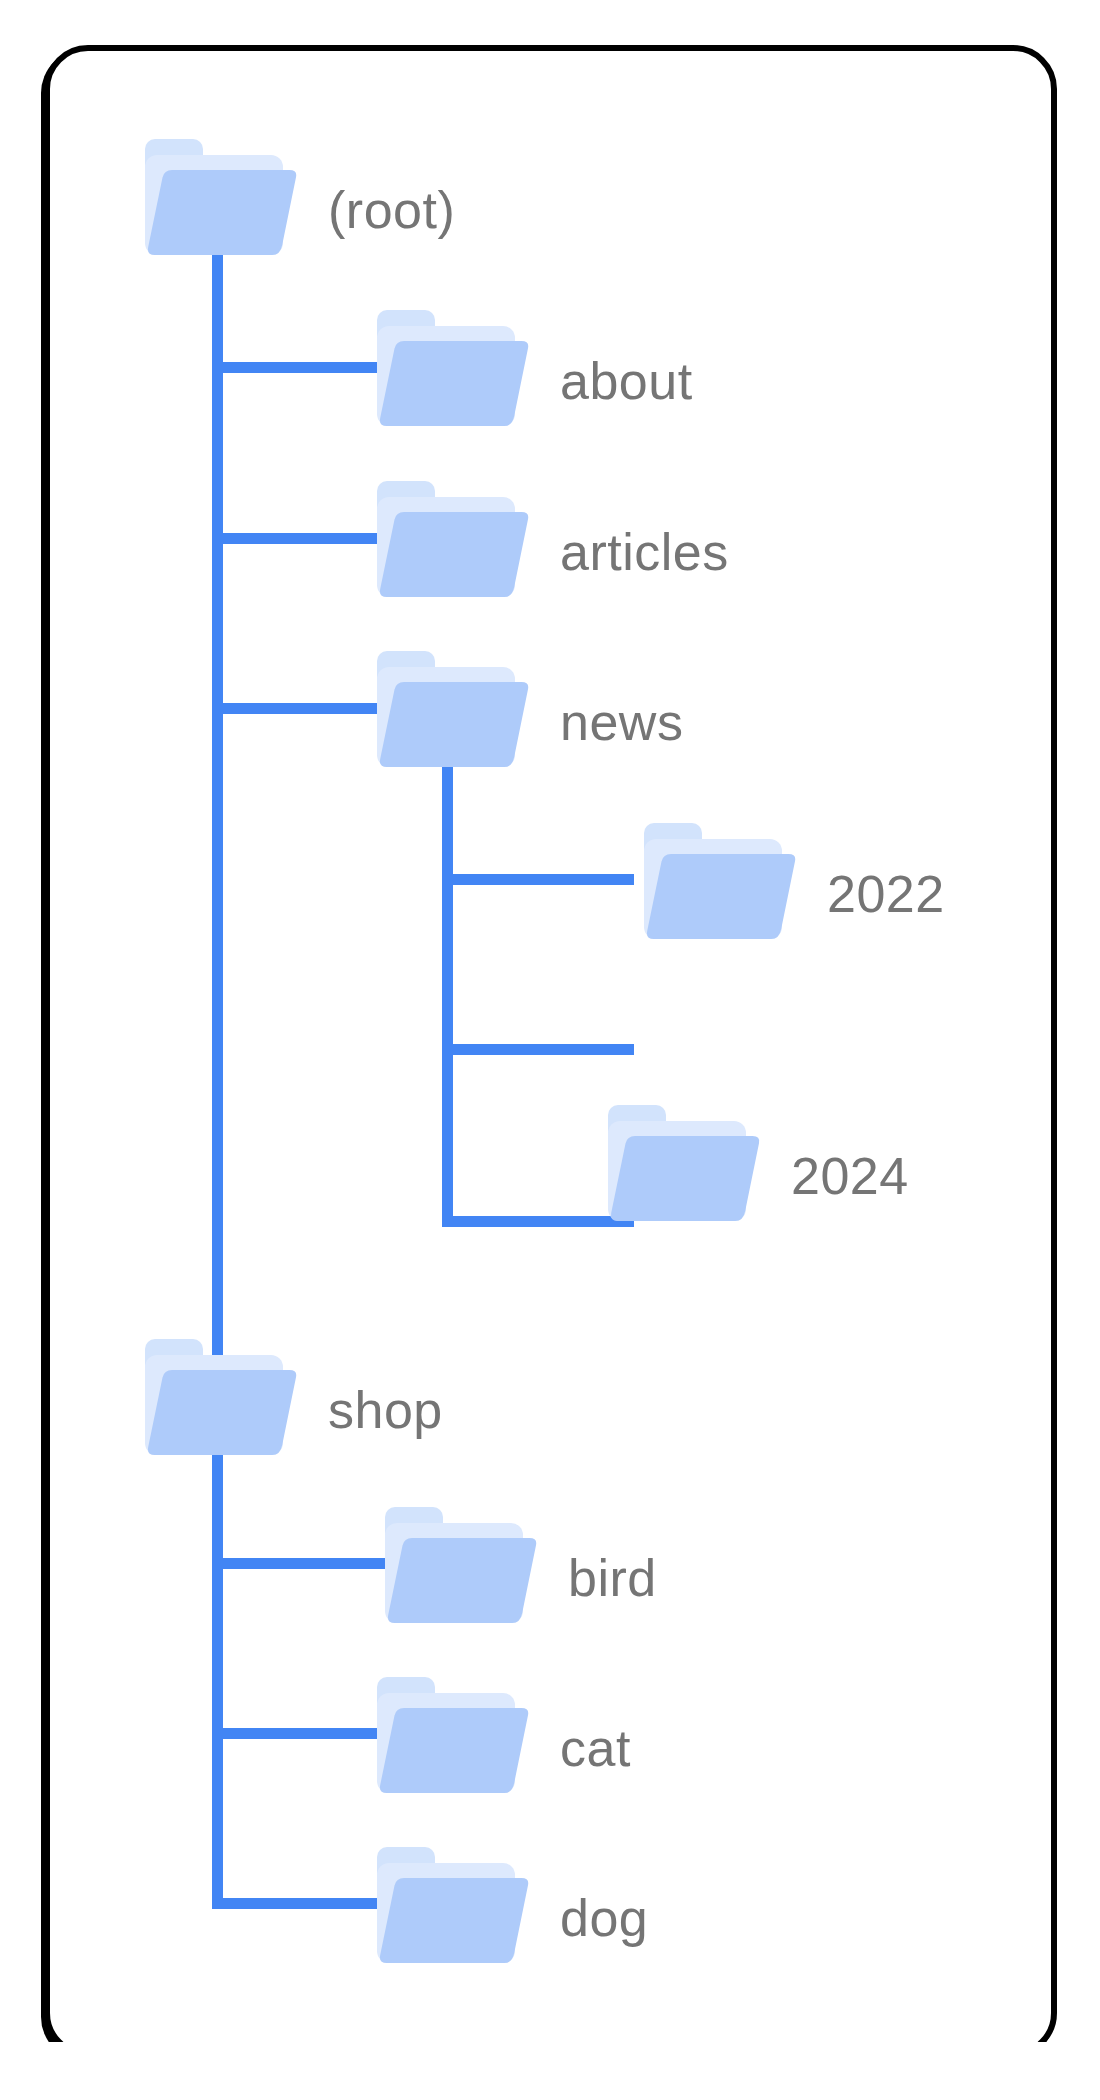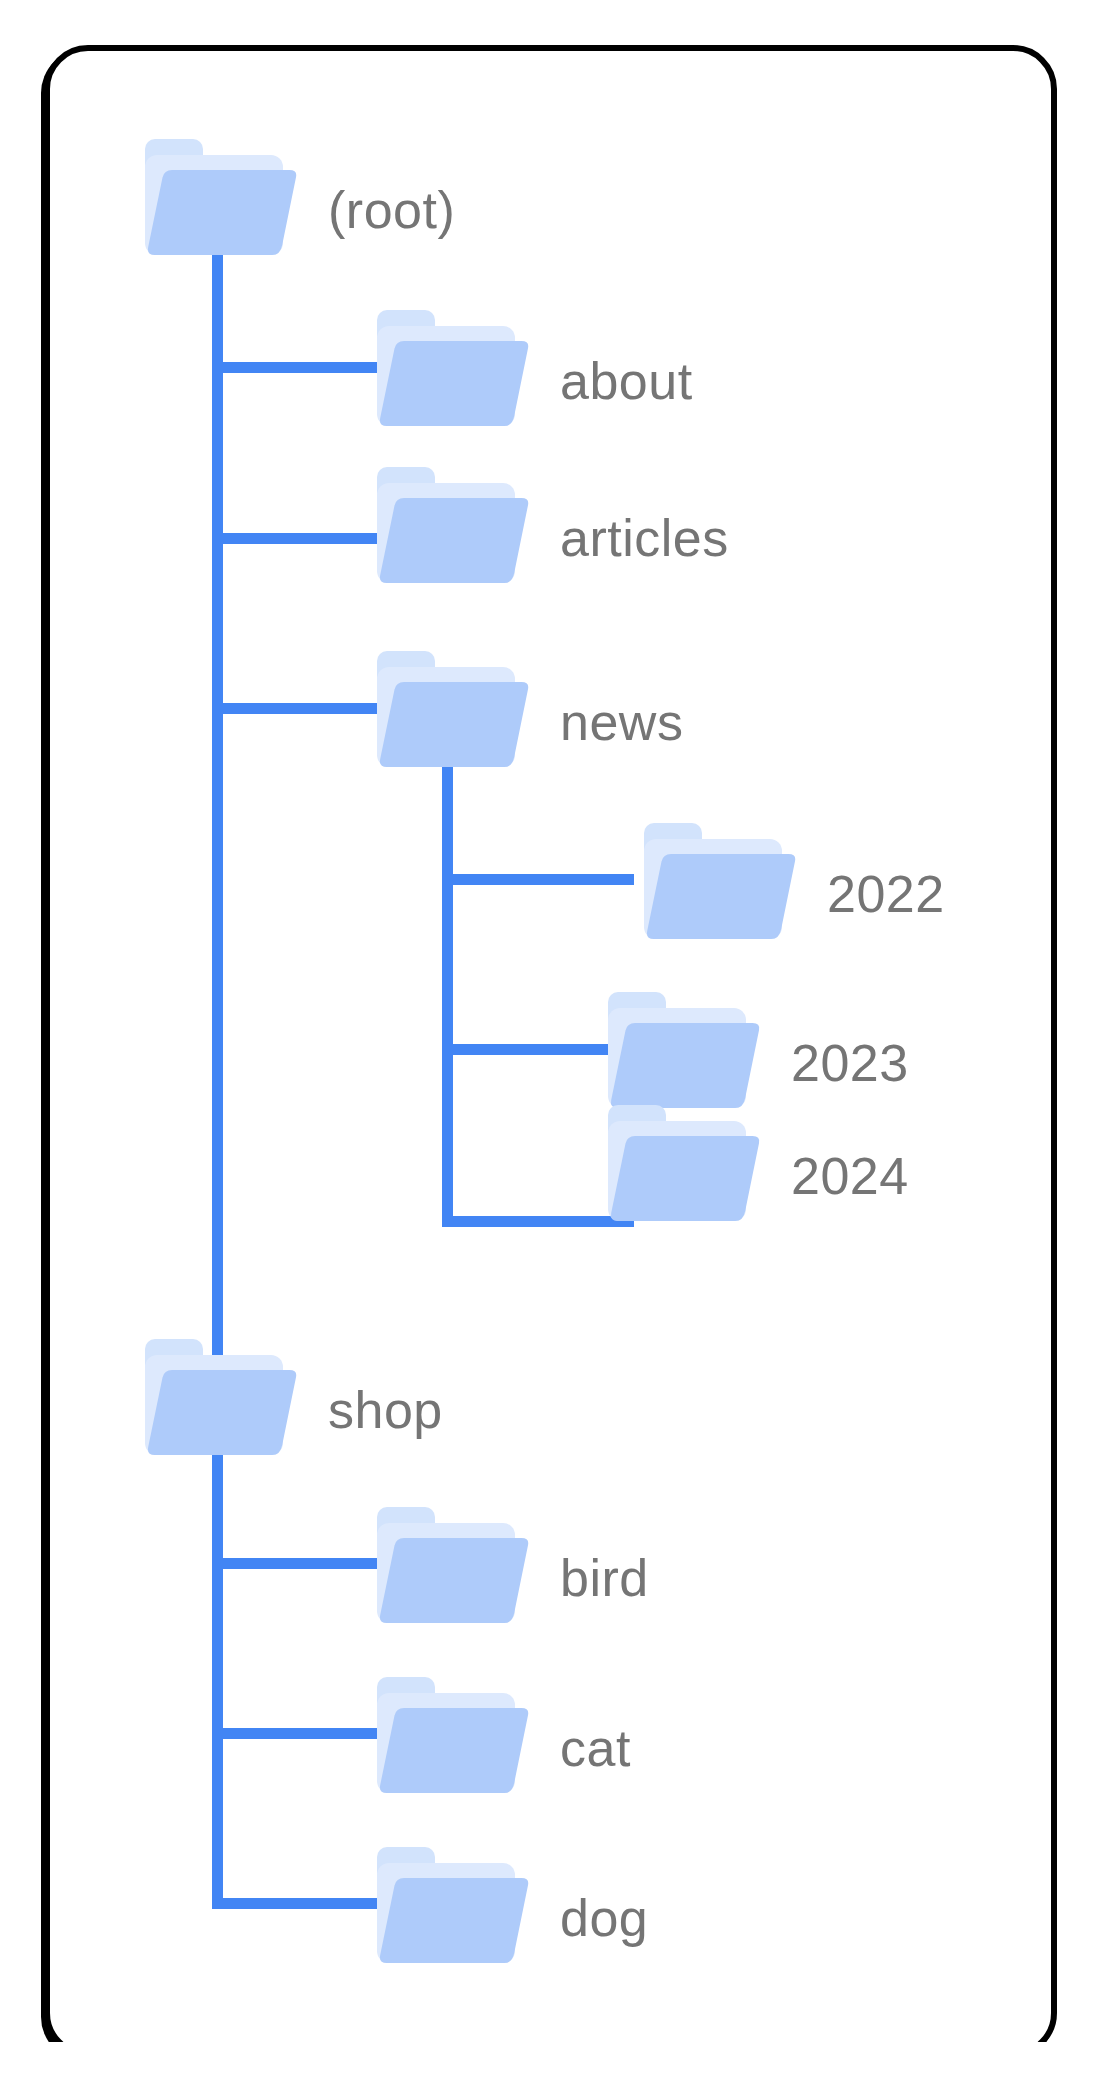--- a/index.html
+++ b/index.html
@@ -92,21 +92,21 @@
 
     <div class="node" style="left:327px;top:259px;">
       <svg class="folder" viewBox="0 0 154 116">
         <rect class="f-tab" x="0" y="0" width="58" height="44" rx="10"></rect>
         <rect class="f-back" x="0" y="16" width="138" height="100" rx="12"></rect>
         <path class="f-front" d="M 27 31 H 144.5 Q 152.5 31 151 38.2 L 137.2 106 Q 135.2 116 127.2 116 H 9.8 Q 1.6 116 3.2 108 L 17.5 38.6 Q 19.2 31 27 31 Z"></path>
       </svg>
       <span class="label">about</span>
     </div>
 
-    <div class="node" style="left:327px;top:416px;">
+    <div class="node" style="left:327px;top:430px;">
       <svg class="folder" viewBox="0 0 154 116">
         <rect class="f-tab" x="0" y="0" width="58" height="44" rx="10"></rect>
         <rect class="f-back" x="0" y="16" width="138" height="100" rx="12"></rect>
         <path class="f-front" d="M 27 31 H 144.5 Q 152.5 31 151 38.2 L 137.2 106 Q 135.2 116 127.2 116 H 9.8 Q 1.6 116 3.2 108 L 17.5 38.6 Q 19.2 31 27 31 Z"></path>
       </svg>
       <span class="label">articles</span>
     </div>
 
     <div class="node" style="left:327px;top:600px;">
       <svg class="folder" viewBox="0 0 154 116">
@@ -119,48 +119,40 @@
 
     <div class="node" style="left:558px;top:772px;padding-left:36px;">
       <svg class="folder" viewBox="0 0 154 116">
         <rect class="f-tab" x="0" y="0" width="58" height="44" rx="10"></rect>
         <rect class="f-back" x="0" y="16" width="138" height="100" rx="12"></rect>
         <path class="f-front" d="M 27 31 H 144.5 Q 152.5 31 151 38.2 L 137.2 106 Q 135.2 116 127.2 116 H 9.8 Q 1.6 116 3.2 108 L 17.5 38.6 Q 19.2 31 27 31 Z"></path>
       </svg>
       <span class="label">2022</span>
     </div>
 
-    <div class="node" style="left:558px;top:941px;">
-      <svg class="folder" viewBox="0 0 154 116">
-        <rect class="f-tab" x="0" y="0" width="58" height="44" rx="10"></rect>
-        <rect class="f-back" x="0" y="16" width="138" height="100" rx="12"></rect>
-        <path class="f-front" d="M 27 31 H 144.5 Q 152.5 31 151 38.2 L 137.2 106 Q 135.2 116 127.2 116 H 9.8 Q 1.6 116 3.2 108 L 17.5 38.6 Q 19.2 31 27 31 Z"></path>
-      </svg>
-      <span class="label">2023</span>
-    </div>
 
     <div class="node" style="left:558px;top:1054px;">
       <svg class="folder" viewBox="0 0 154 116">
         <rect class="f-tab" x="0" y="0" width="58" height="44" rx="10"></rect>
         <rect class="f-back" x="0" y="16" width="138" height="100" rx="12"></rect>
         <path class="f-front" d="M 27 31 H 144.5 Q 152.5 31 151 38.2 L 137.2 106 Q 135.2 116 127.2 116 H 9.8 Q 1.6 116 3.2 108 L 17.5 38.6 Q 19.2 31 27 31 Z"></path>
       </svg>
       <span class="label">2024</span>
     </div>
 
     <div class="node" style="left:95px;top:1288px;">
       <svg class="folder" viewBox="0 0 154 116">
         <rect class="f-tab" x="0" y="0" width="58" height="44" rx="10"></rect>
         <rect class="f-back" x="0" y="16" width="138" height="100" rx="12"></rect>
         <path class="f-front" d="M 27 31 H 144.5 Q 152.5 31 151 38.2 L 137.2 106 Q 135.2 116 127.2 116 H 9.8 Q 1.6 116 3.2 108 L 17.5 38.6 Q 19.2 31 27 31 Z"></path>
       </svg>
       <span class="label">shop</span>
     </div>
 
-    <div class="node" style="left:327px;top:1456px;">
+    <div class="node" style="left:335px;top:1456px;">
       <svg class="folder" viewBox="0 0 154 116">
         <rect class="f-tab" x="0" y="0" width="58" height="44" rx="10"></rect>
         <rect class="f-back" x="0" y="16" width="138" height="100" rx="12"></rect>
         <path class="f-front" d="M 27 31 H 144.5 Q 152.5 31 151 38.2 L 137.2 106 Q 135.2 116 127.2 116 H 9.8 Q 1.6 116 3.2 108 L 17.5 38.6 Q 19.2 31 27 31 Z"></path>
       </svg>
       <span class="label">bird</span>
     </div>
 
     <div class="node" style="left:327px;top:1626px;">
       <svg class="folder" viewBox="0 0 154 116">

